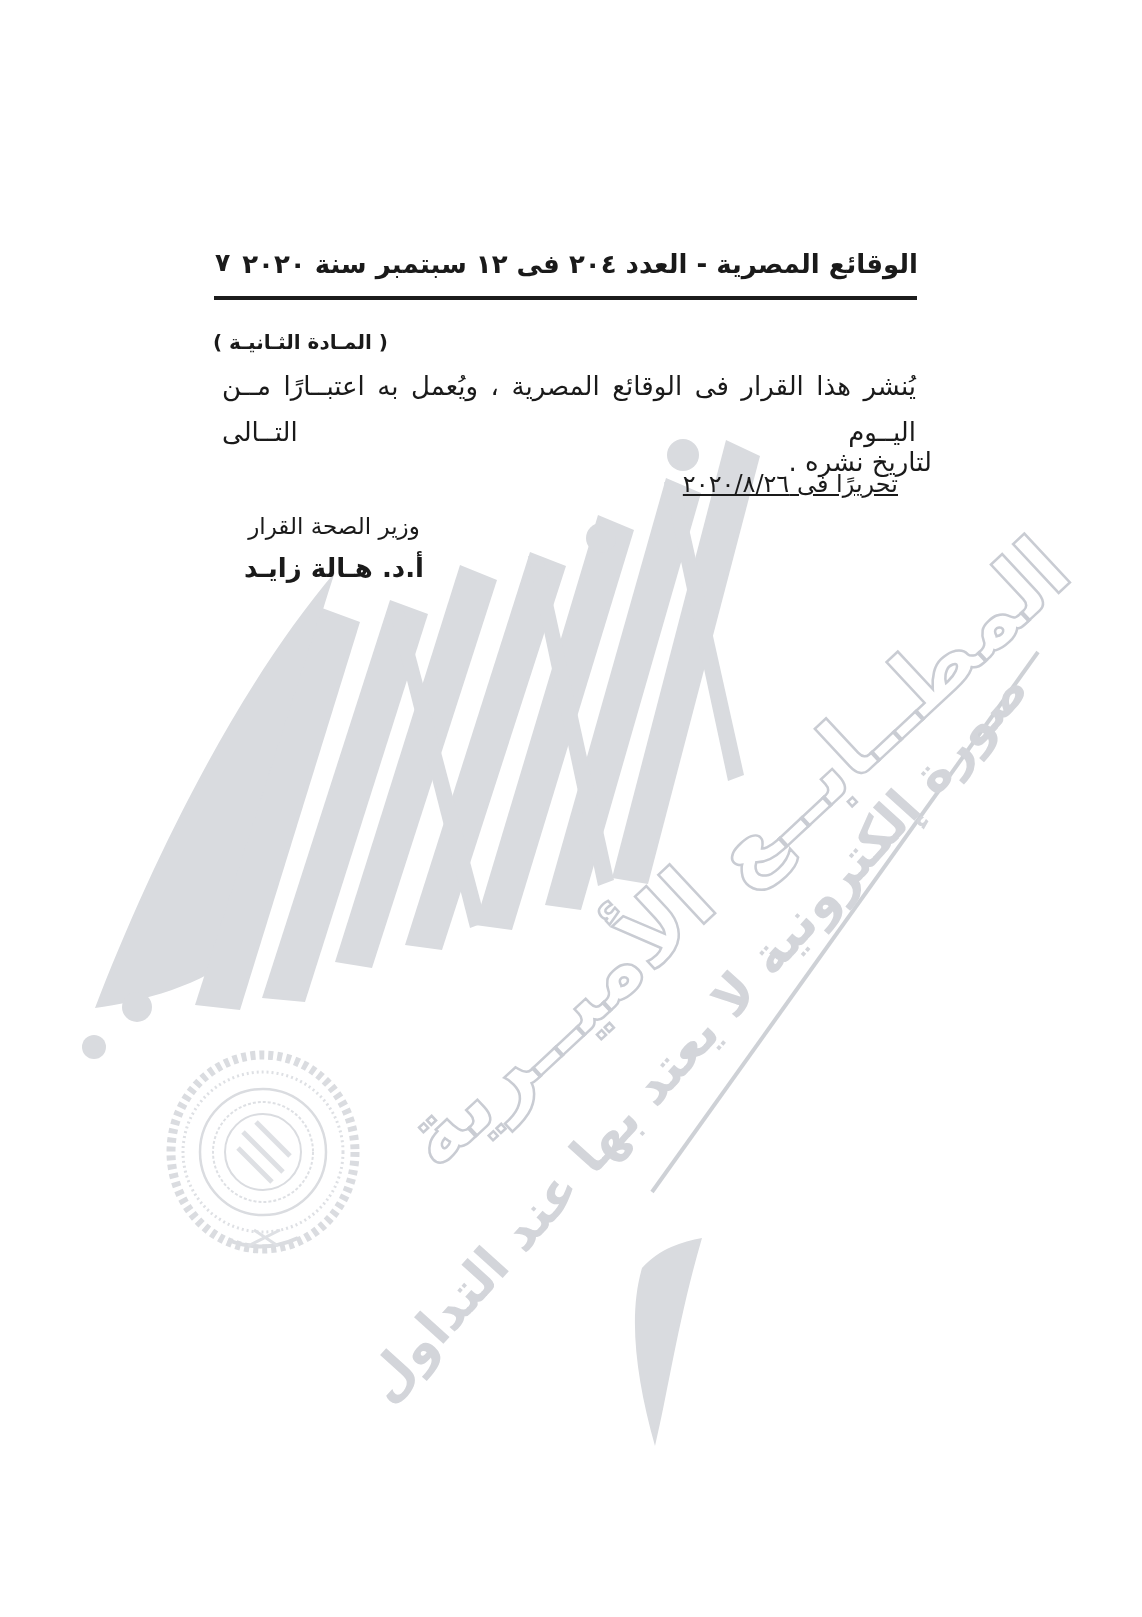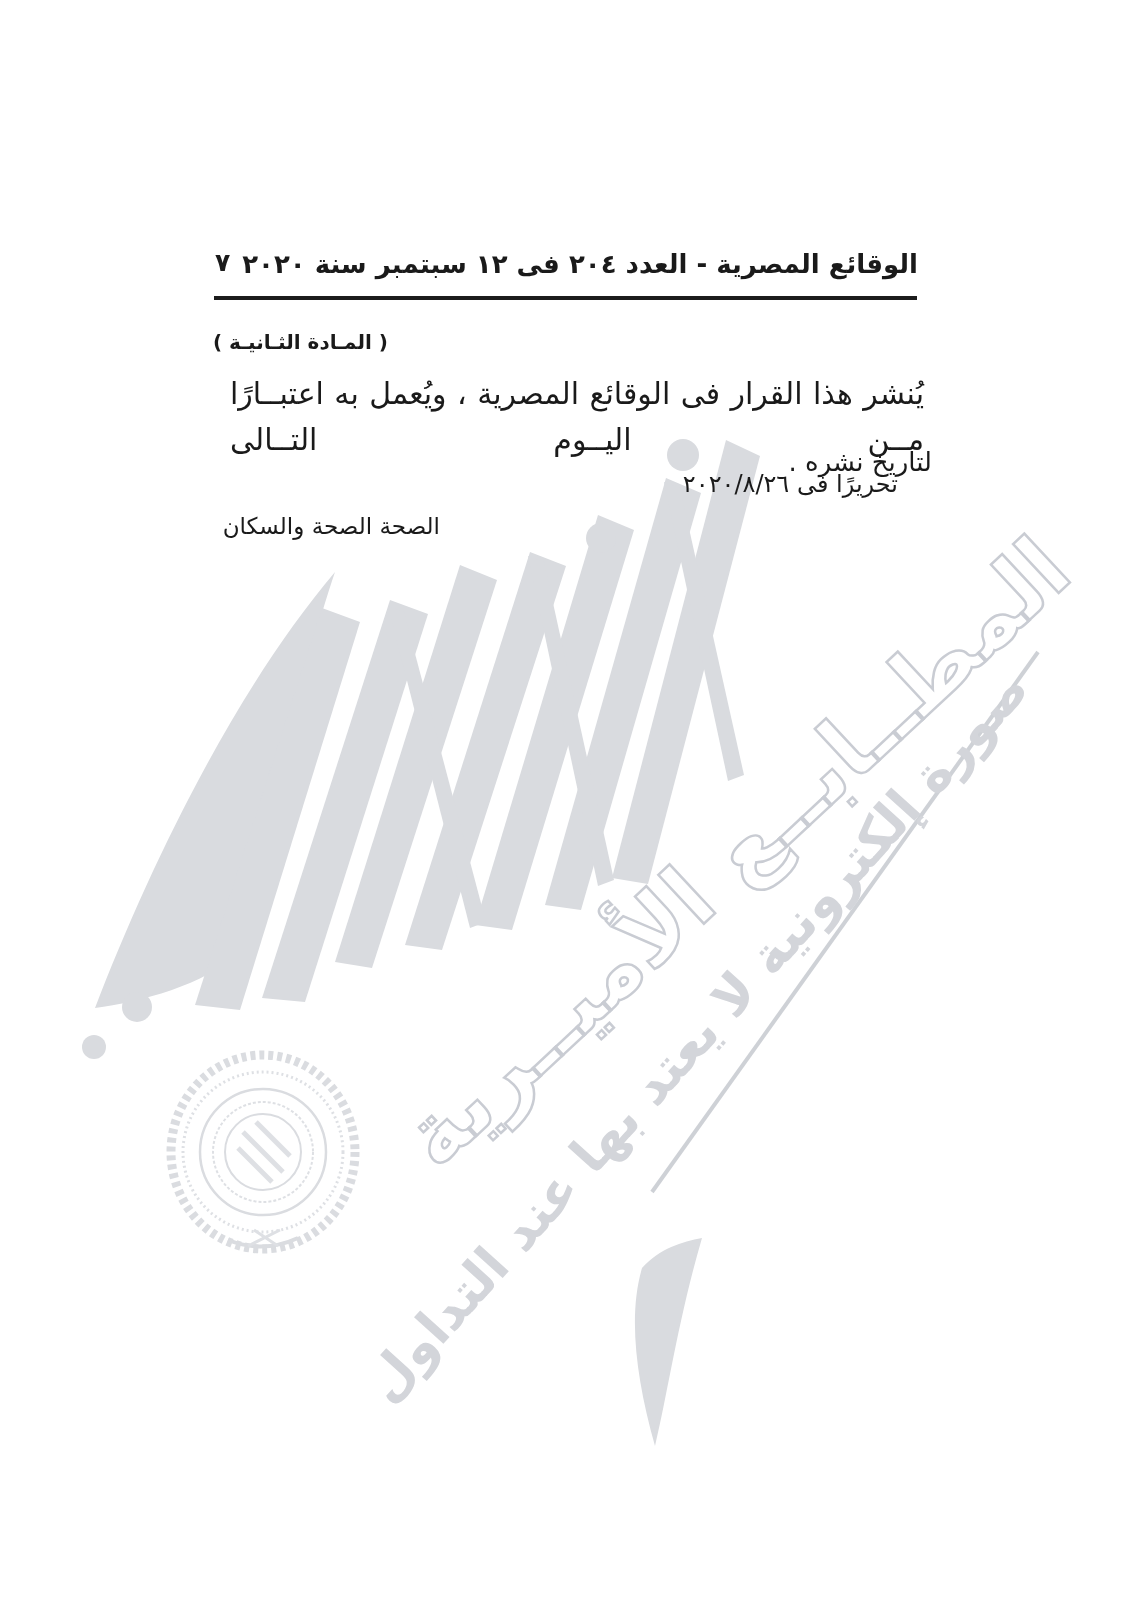--- a/index.html
+++ b/index.html
@@ -45,34 +45,34 @@
 
   .rule { position: absolute; left: 214px; top: 296px; width: 703px; height: 4px; background: #1c1c1c; }
 
   .heading {
     position: absolute; left: 213px; top: 322px; width: 705px; margin: 0;
     direction: rtl; text-align: left;
     font-size: 20px; font-weight: bold; line-height: 40px;
   }
 
   .body-1 {
-    position: absolute; left: 222px; top: 363px; width: 694px; margin: 8px;
-    direction: rtl; font-size: 30px; line-height: 46px;
+    position: absolute; left: 222px; top: 363px; width: 694px; margin: 0;
+    direction: rtl; font-size: 26px; line-height: 46px;
     text-align: justify; text-align-last: justify;
   }
   .body-2 {
     position: absolute; left: 222px; top: 425px; width: 694px; margin: 16px;
     direction: rtl; font-size: 26px; line-height: 42px; text-align: right;
   }
   .issued {
     position: absolute; left: 222px; top: 464px; width: 694px; margin: 0;
     direction: rtl; font-size: 24px; line-height: 40px; text-align: right;
     padding-right: 0; box-sizing: border-box;
   }
-  .issued .inner { display: inline-block; margin-left: 18px; margin-right: 18px; }
+  .issued .inner { display: inline-block; margin-left: 18px; margin-right: 18px; text-decoration: underline; }
 
   .signature {
     position: absolute; left: 228px; top: 508px; width: 212px;
     direction: rtl; text-align: center; white-space: nowrap;
   }
   .sig-title { font-size: 23px; line-height: 36px; }
   .sig-name  { font-size: 26px; font-weight: bold; line-height: 40px; margin-top: 4px; }
 </style>
 </head>
 <body>
@@ -136,17 +136,18 @@
     <div class="rule"></div>
 
     <h1 class="heading">( المـادة الثـانيـة )</h1>
 
     <p class="body-1">يُنشر هذا القرار فى الوقائع المصرية ، ويُعمل به اعتبــارًا مــن اليــوم التــالى</p>
     <p class="body-2">لتاريخ نشره .</p>
 
     <p class="issued"><span class="inner">تحريرًا فى ٢٠٢٠/٨/٢٦</span></p>
 
     <div class="signature">
-      <div class="sig-title">الصحة الصحة والسكان</div>
+      <div class="sig-title">وزير الصحة القرار</div>
+      <div class="sig-name">أ.د. هـالة زايـد</div>
     </div>
 
   </div>
 </div>
 
 </body></html>

